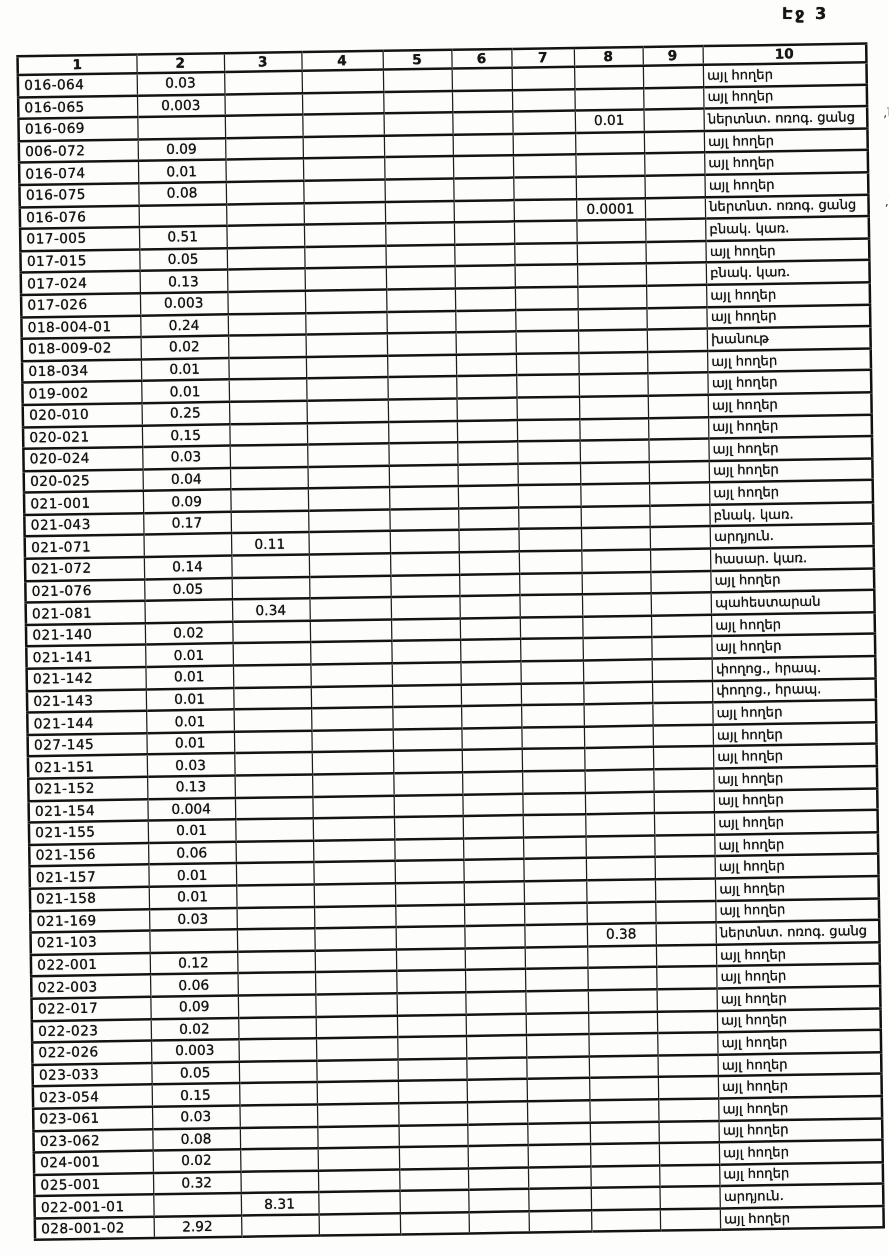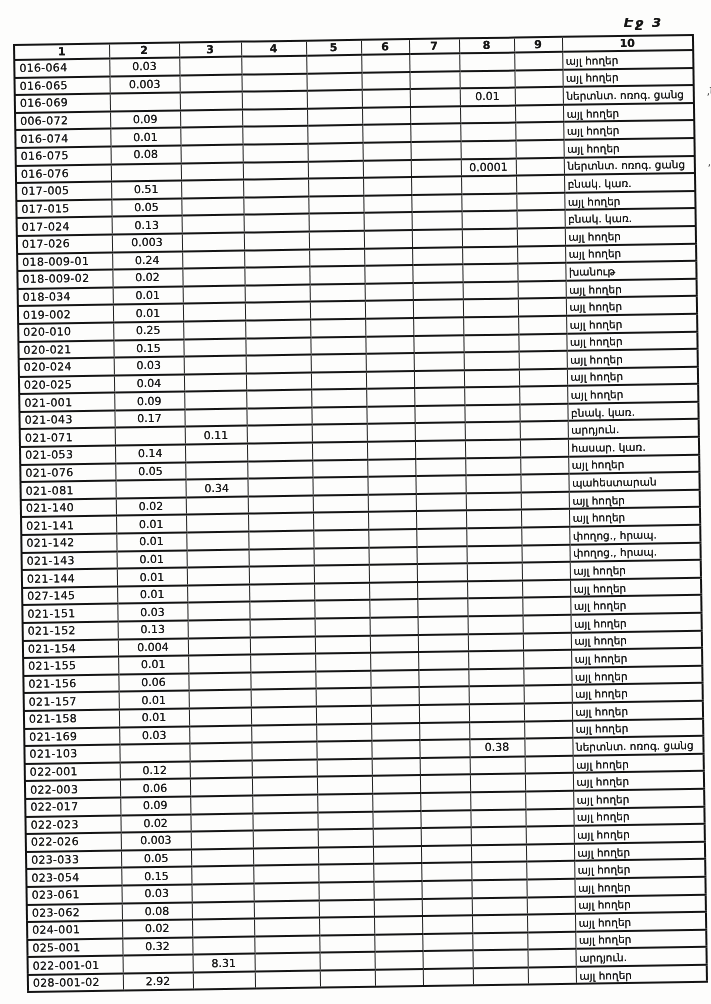--- a/index.html
+++ b/index.html
@@ -2,22 +2,22 @@
 <html><head>
 <meta charset="utf-8">
 <style>
   html,body{margin:0;padding:0;background:#fff;}
   .page{
     width:711px;height:1004px;position:relative;background:#fdfdfc;
     font-family:"DejaVu Sans",sans-serif;color:#121212;overflow:hidden;
   }
   .page *{text-shadow:0 0 0.6px rgba(15,15,15,0.85);}
   .page-num{
-    position:absolute;top:15px;right:48px;
-    font-size:13px;font-weight:bold;letter-spacing:2px;color:#151515;font-style:italic;
+    position:absolute;top:4px;right:48px;
+    font-size:13px;font-weight:bold;letter-spacing:2px;color:#151515;
   }
   .table-wrap{
     position:absolute;left:13px;top:44px;width:679px;
     transform:rotate(-0.85deg);transform-origin:0 0;
   }
   table.register{
     border-collapse:collapse;width:679px;table-layout:fixed;
     border:2px solid #101010;
   }
   .register th,.register td{
@@ -198,21 +198,21 @@
             <td class="c3"></td>
             <td class="c4"></td>
             <td class="c5"></td>
             <td class="c6"></td>
             <td class="c7"></td>
             <td class="c8"></td>
             <td class="c9"></td>
             <td class="c10"><span>այլ հողեր</span></td>
           </tr>
           <tr>
-            <td class="c1"><span>018-009-01</span></td>
+            <td class="c1"><span>018-004-01</span></td>
             <td class="c2"><span>0.24</span></td>
             <td class="c3"></td>
             <td class="c4"></td>
             <td class="c5"></td>
             <td class="c6"></td>
             <td class="c7"></td>
             <td class="c8"></td>
             <td class="c9"></td>
             <td class="c10"><span>այլ հողեր</span></td>
           </tr>
@@ -330,21 +330,21 @@
             <td class="c3"><span>0.11</span></td>
             <td class="c4"></td>
             <td class="c5"></td>
             <td class="c6"></td>
             <td class="c7"></td>
             <td class="c8"></td>
             <td class="c9"></td>
             <td class="c10"><span>արդյուն.</span></td>
           </tr>
           <tr>
-            <td class="c1"><span>021-053</span></td>
+            <td class="c1"><span>021-072</span></td>
             <td class="c2"><span>0.14</span></td>
             <td class="c3"></td>
             <td class="c4"></td>
             <td class="c5"></td>
             <td class="c6"></td>
             <td class="c7"></td>
             <td class="c8"></td>
             <td class="c9"></td>
             <td class="c10"><span>հասար. կառ.</span></td>
           </tr>

